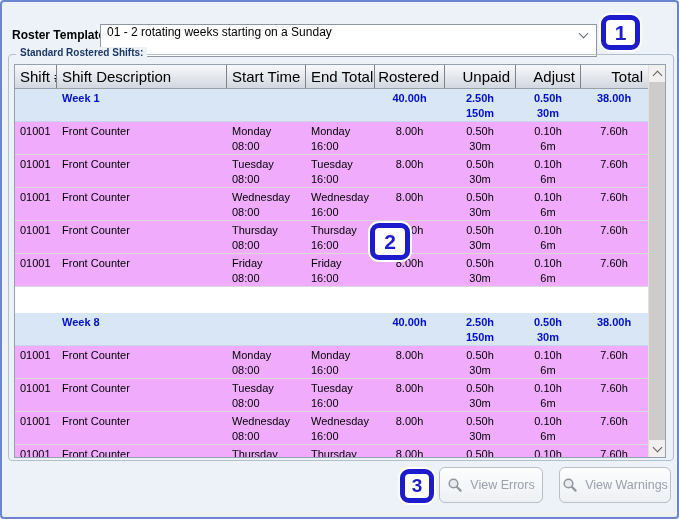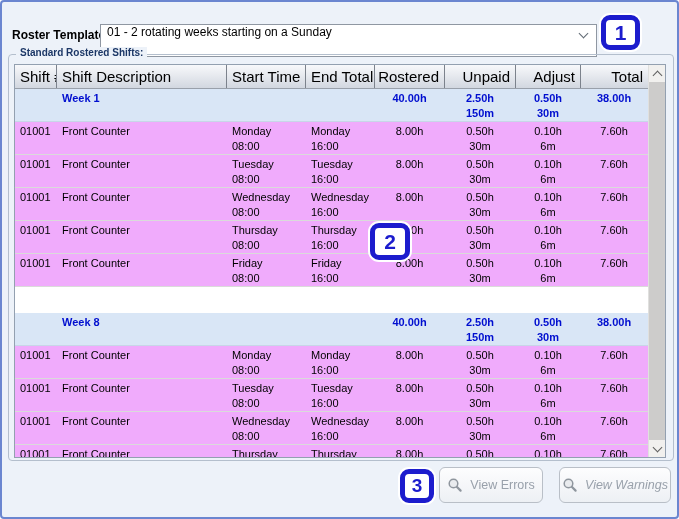--- a/index.html
+++ b/index.html
@@ -121,21 +121,21 @@
   
   .btn{
     position:absolute; top:465px; height:36px;
     border:1px solid #b9bfc7; border-radius:6px;
     background:linear-gradient(#fdfdfe,#edf0f4);
     color:#99a1ab; font-size:12.5px;
     display:flex; align-items:center; justify-content:center; gap:7px;
     cursor:default;
   }
   .btn-errors{ left:437px; width:104px; }
-  .btn-warnings{ left:557px; width:112px;font-style:italic; }
+  .btn-warnings{ left:557px; width:112px; }
   .btn svg{ display:block; }
 </style>
 </head>
 <body>
 
 <div class="window">
 
   <span class="rt-label">Roster Template:</span>
 
   <div class="combo">

